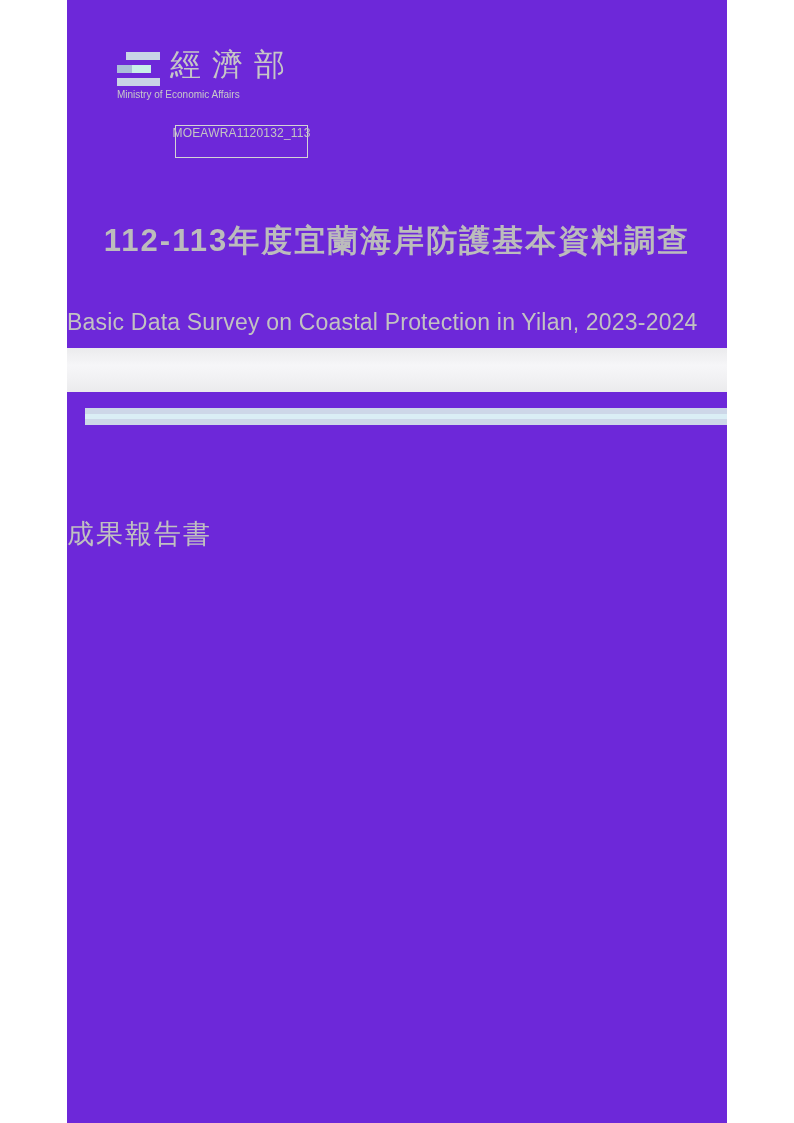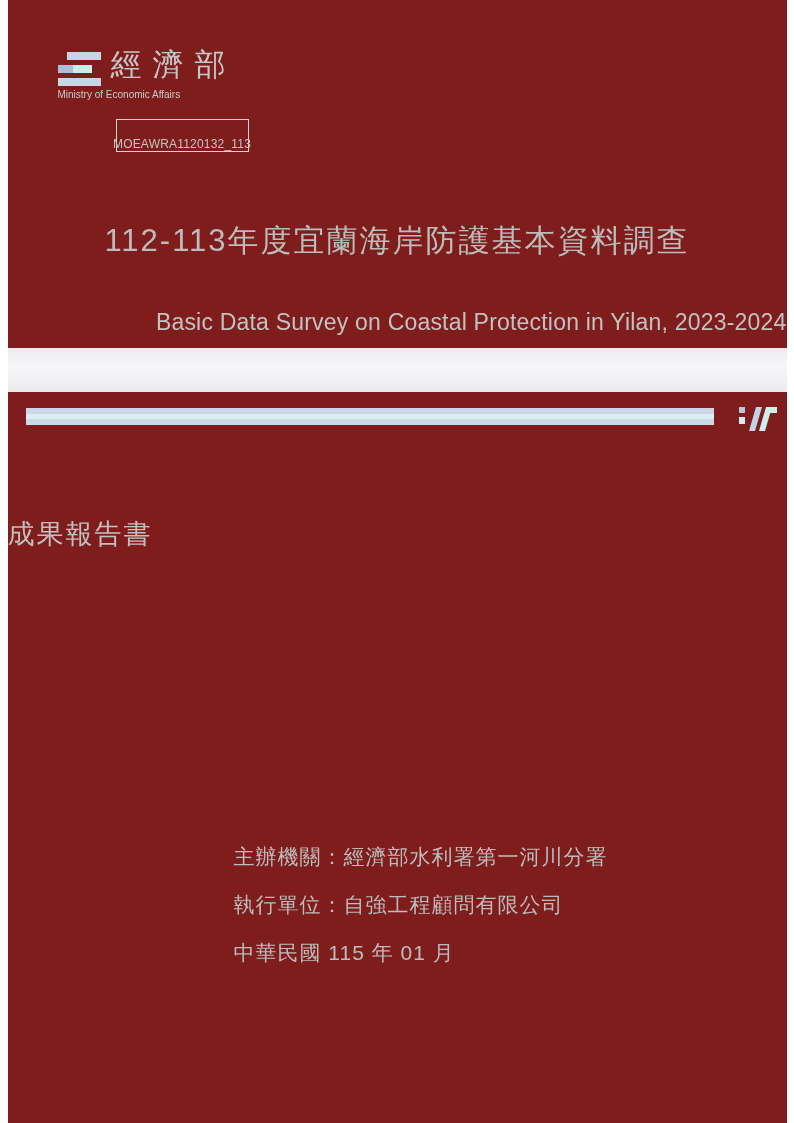--- a/index.html
+++ b/index.html
@@ -3,24 +3,24 @@
 <meta charset="utf-8">
 <style>
   html, body {
     margin: 0;
     padding: 0;
     background: #ffffff;
     font-family: "Liberation Sans", "DejaVu Sans", sans-serif;
   }
   .page {
     position: relative;
-    width: 779px;
+    width: 660px;
     height: 1123px;
     margin: 0 auto;
-    background: #7f1d1d;
+    background: #6d28d9;
     overflow: hidden;
   }
 
   
   .agency-logo { position: absolute; left: 50px; top: 52px; }
   .logo-bars { position: absolute; left: 0; top: 0; width: 43px; height: 36px; }
   .logo-bar { position: absolute; height: 8px; }
   .logo-bar.b1 { left: 9px; top: 0; width: 34px; background: #c9d4e6; }
   .logo-bar.b2-blue { left: 0; top: 13px; width: 15px; background: #aabed9; }
   .logo-bar.b2-cyan { left: 15px; top: 13px; width: 19px; background: #c9efe9; }
@@ -30,39 +30,39 @@
     font-size: 31px; font-weight: 400; color: #c6c6c6;
     letter-spacing: 11px; white-space: nowrap;
   }
   .agency-name-en {
     position: absolute; left: 0px; top: 37px;
     font-size: 10px; color: #c9c9c9; white-space: nowrap;
   }
 
   
   .report-code-box {
-    position: absolute; left: 108px; top: 119px;
+    position: absolute; left: 108px; top: 125px;
     width: 131px; height: 31px;
     border: 1.5px solid #d4d4d4;
-    display: flex; align-items: flex-end; justify-content: center;
+    display: flex; align-items: flex-start; justify-content: center;
   }
   .report-code-text {
     font-size: 12px; color: #c4c4c4; letter-spacing: 0.2px; white-space: nowrap;
   }
 
   
   .title-zh {
     position: absolute; left: 0; top: 220px; width: 100%;
     text-align: center;
-    font-size: 31px; font-weight: 400; color: #bcbcbc;
+    font-size: 31px; font-weight: 700; color: #bcbcbc;
     letter-spacing: 2px; white-space: nowrap;
   }
   .title-en {
     position: absolute; left: 0; top: 309px; width: 100%;
-    text-align: right;
+    text-align: left;
     font-size: 23px; font-weight: 400; color: #c2c2c2;
     letter-spacing: 0.2px; white-space: nowrap;
   }
 
   
   .gray-band {
     position: absolute; left: 0; top: 348px;
     width: 794px; height: 44px;
     background: linear-gradient(to bottom, #ebebed 0%, #f6f6f8 40%, #f2f2f4 65%, #ebebed 100%);
   }
@@ -132,19 +132,14 @@
       <rect x="0" y="5" width="6" height="6" fill="#b9c8df"></rect>
       <rect x="0" y="15" width="6" height="7" fill="#d4ebf2"></rect>
       <path d="M10 29 L17 5 L23 5 L16 29 Z" fill="#c3d2e6"></path>
       <path d="M20 29 L27 5 L33 5 L26 29 Z" fill="#cdf0ea"></path>
       <path d="M28 5 L38 5 L38 11 L30.5 11 Z" fill="#cdf0ea"></path>
     </svg>
   </div>
 
   <div class="report-type">成果報告書</div>
 
-  <div class="footer-block">
-    <div class="footer-line">主辦機關：經濟部水利署第一河川分署</div>
-    <div class="footer-line">執行單位：自強工程顧問有限公司</div>
-    <div class="footer-line">中華民國 115 年 01 月</div>
-  </div>
 
 </div>
 
 </body></html>

